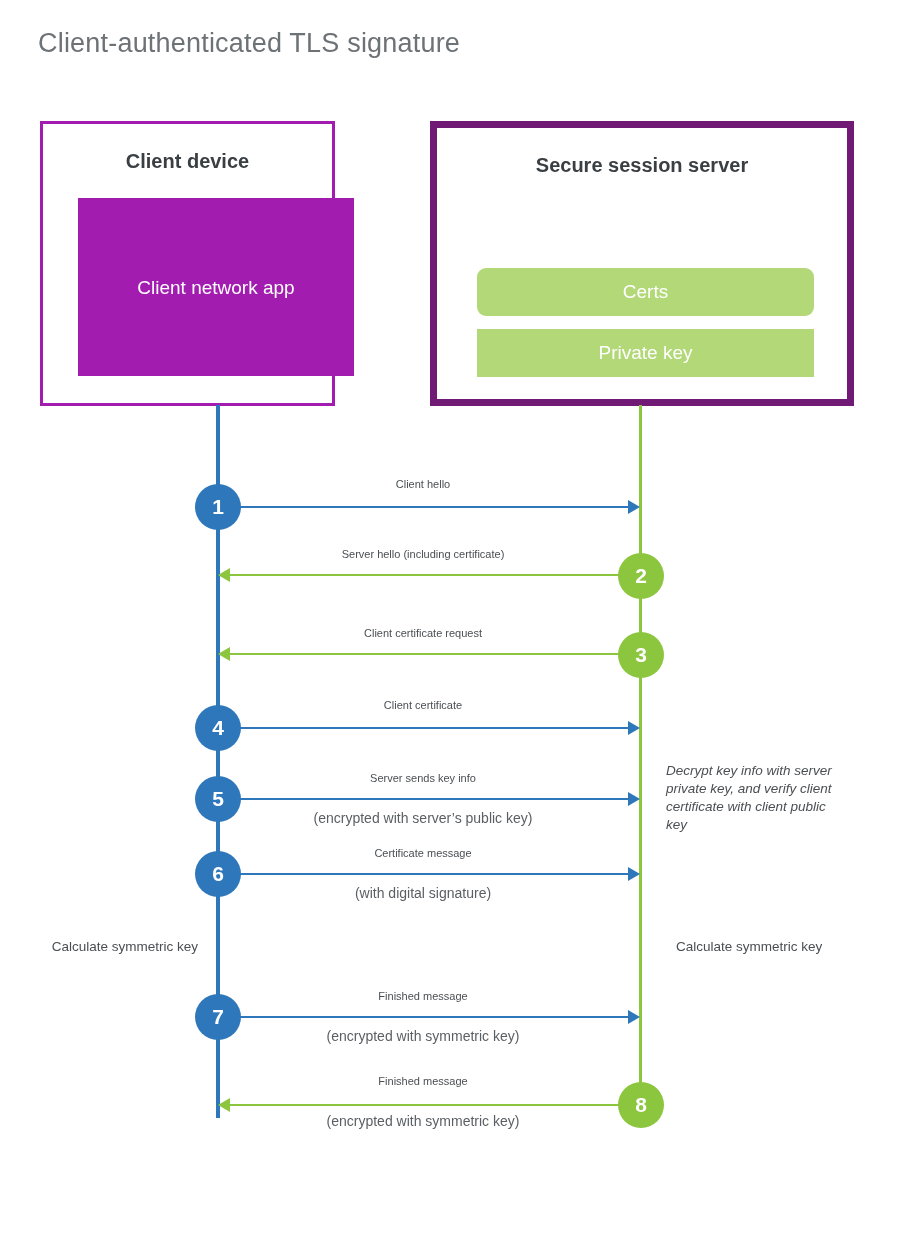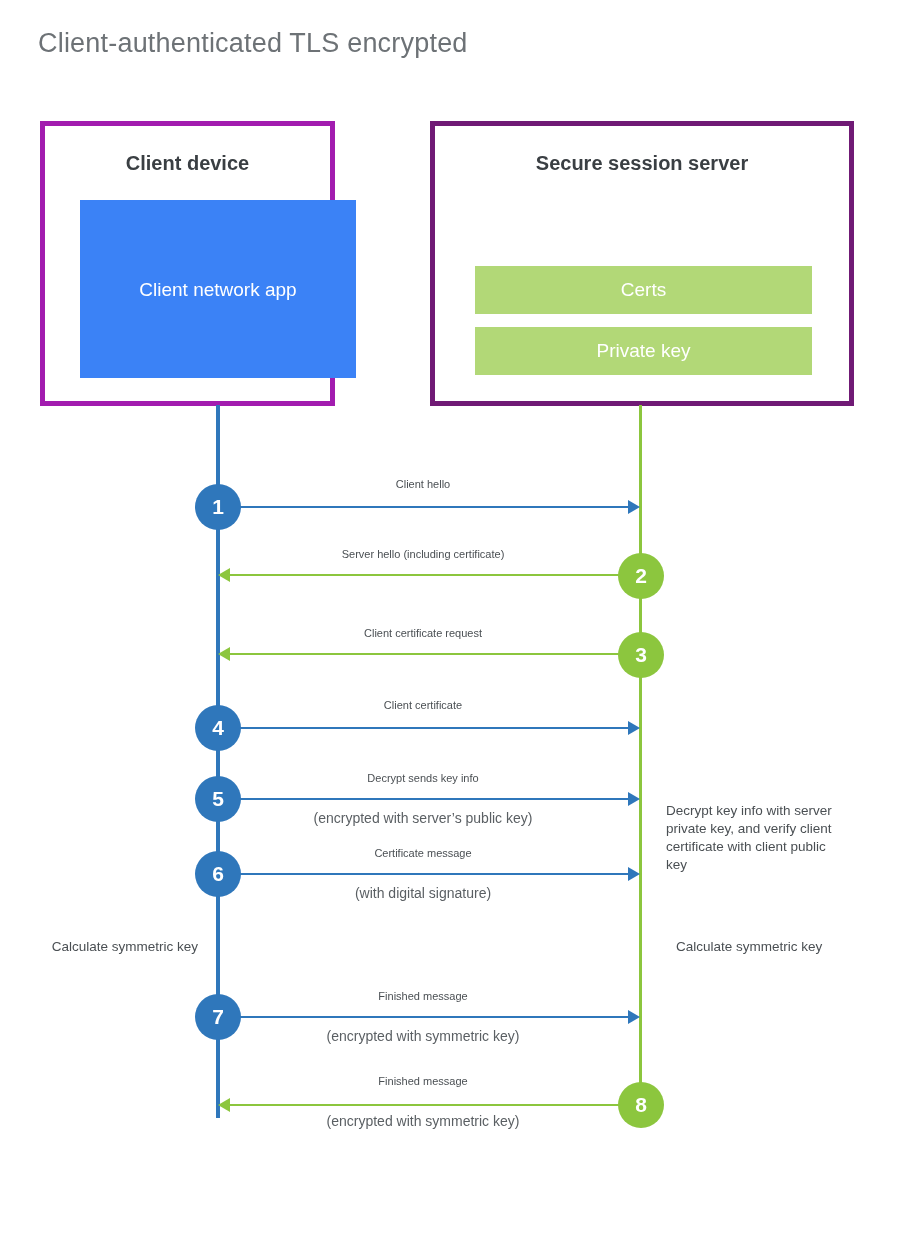--- a/index.html
+++ b/index.html
@@ -38,48 +38,48 @@
   .party-box {
     position: absolute;
     background: #ffffff;
     box-sizing: border-box;
   }
   .party-box.client {
     left: 40px;
     top: 121px;
     width: 295px;
     height: 285px;
-    border: 5px solid #a21caf;
+    border: 3px solid #a21caf;
   }
   .party-box.server {
     left: 430px;
     top: 121px;
     width: 424px;
     height: 285px;
-    border: 5px solid #701a75;
+    border: 7px solid #701a75;
   }
   .party-title {
     position: absolute;
     left: 0;
     right: 0;
     top: 26px;
     text-align: center;
     font-size: 20px;
     font-weight: bold;
     color: #3a3f43;
   }
 
   
   .client-app {
     position: absolute;
     left: 35px;
     top: 74px;
     width: 276px;
     height: 178px;
-    background: #3b82f6;
+    background: #a21caf;
     display: flex;
     align-items: center;
     justify-content: center;
     text-align: center;
     color: #ffffff;
     font-size: 19px;
     line-height: 27px;
     box-sizing: border-box;
   }
 
@@ -91,21 +91,21 @@
     height: 48px;
     background: #b2d877;
     display: flex;
     align-items: center;
     justify-content: center;
     color: #ffffff;
     font-size: 19px;
     box-sizing: border-box;
   }
   .server-bar.b0 { top: 76px; }
-  .server-bar.b1 { top: 140px; }
+  .server-bar.b1 { top: 140px; border-radius: 9px; }
   .server-bar.b2 { top: 201px; }
 
   
   .lifeline {
     position: absolute;
   }
   .lifeline.client-line {
     left: 216px;
     top: 405px;
     width: 4px;
@@ -178,21 +178,21 @@
     color: #4a4f53;
   }
   .side-note.left  { text-align: right; }
   .side-note.right { text-align: left; }
 </style>
 </head>
 <body>
 
 <div id="canvas">
 
-  <div class="page-title">Client-authenticated TLS encrypted</div>
+  <div class="page-title">Client-authenticated TLS signature</div>
 
   <div class="party-box client">
     <div class="party-title">Client device</div>
     <div class="client-app">Client network app</div>
   </div>
 
   <div class="party-box server">
     <div class="party-title">Secure session server</div>
     <div class="server-bar b1">Certs</div>
     <div class="server-bar b2">Private key</div>
@@ -216,31 +216,31 @@
   <div class="msg-label" style="left:218px; top:627px; width:410px;">Client certificate request</div>
   <div class="step-circle green" style="left:618px; top:632px;">3</div>
 
   <div class="msg-line blue" style="left:218px; top:727px; width:410px;"></div>
   <div class="arrow-head right blue" style="left:628px; top:721px;"></div>
   <div class="msg-label" style="left:218px; top:699px; width:410px;">Client certificate</div>
   <div class="step-circle blue" style="left:195px; top:705px;">4</div>
 
   <div class="msg-line blue" style="left:218px; top:798px; width:410px;"></div>
   <div class="arrow-head right blue" style="left:628px; top:792px;"></div>
-  <div class="msg-label" style="left:218px; top:772px; width:410px;">Decrypt sends key info</div>
+  <div class="msg-label" style="left:218px; top:772px; width:410px;">Server sends key info</div>
   <div class="msg-sub" style="left:218px; top:810px; width:410px;">(encrypted with server’s public key)</div>
   <div class="step-circle blue" style="left:195px; top:776px;">5</div>
 
   <div class="msg-line blue" style="left:218px; top:873px; width:410px;"></div>
   <div class="arrow-head right blue" style="left:628px; top:867px;"></div>
   <div class="msg-label" style="left:218px; top:847px; width:410px;">Certificate message</div>
   <div class="msg-sub" style="left:218px; top:885px; width:410px;">(with digital signature)</div>
   <div class="step-circle blue" style="left:195px; top:851px;">6</div>
 
-  <div class="side-note right" style="left:666px; top:802px; width:175px;">Decrypt key info with server private key, and verify client certificate with client public key</div>
+  <div class="side-note right" style="left:666px; top:762px; width:175px;font-style:italic;">Decrypt key info with server private key, and verify client certificate with client public key</div>
   <div class="side-note left" style="left:40px;  top:938px; width:158px;">Calculate symmetric key</div>
   <div class="side-note right" style="left:676px; top:938px; width:175px;">Calculate symmetric key</div>
 
   <div class="msg-line blue" style="left:218px; top:1016px; width:410px;"></div>
   <div class="arrow-head right blue" style="left:628px; top:1010px;"></div>
   <div class="msg-label" style="left:218px; top:990px; width:410px;">Finished message</div>
   <div class="msg-sub" style="left:218px; top:1028px; width:410px;">(encrypted with symmetric key)</div>
   <div class="step-circle blue" style="left:195px; top:994px;">7</div>
 
   <div class="msg-line green" style="left:230px; top:1104px; width:411px;"></div>

